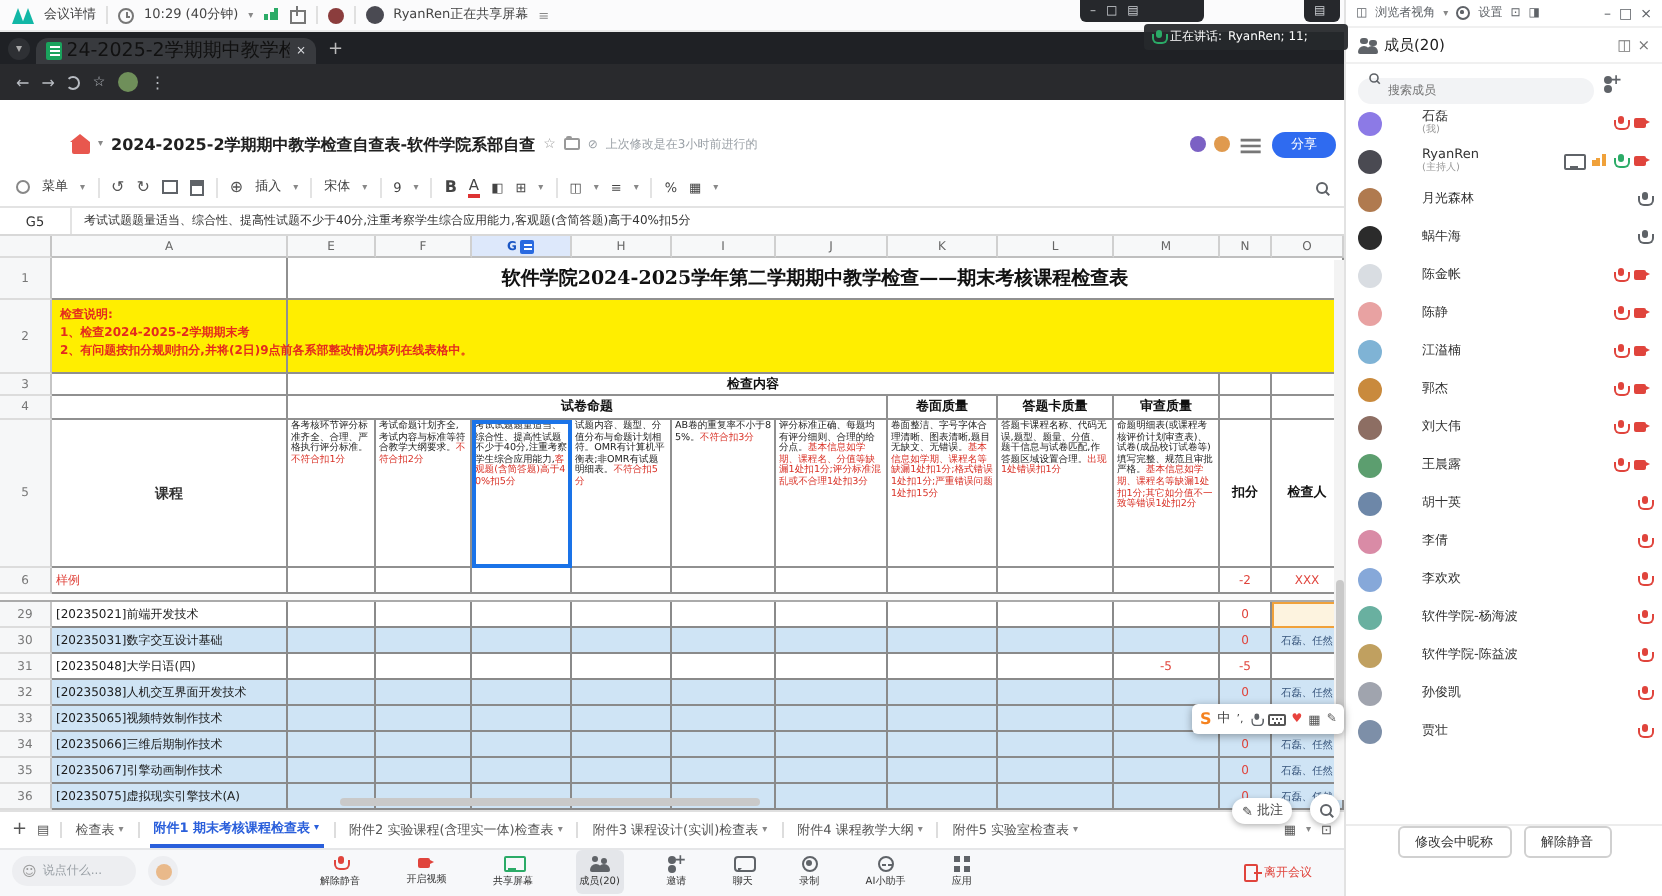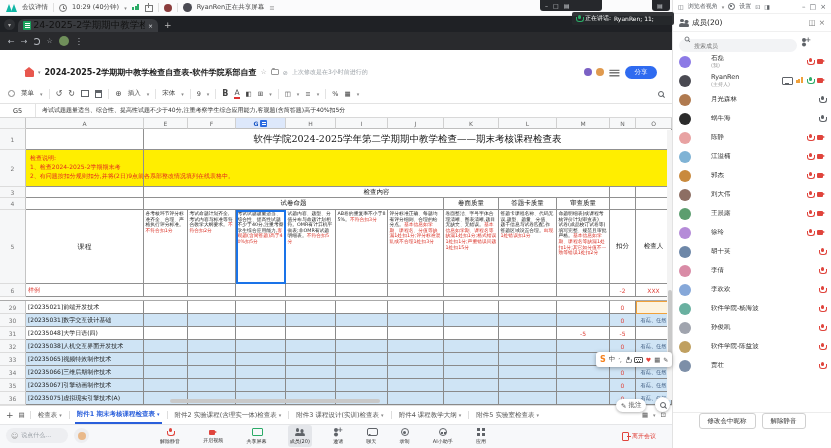--- a/index.html
+++ b/index.html
@@ -66,42 +66,42 @@
 #speaking{position:absolute;left:572px;top:12px;width:102px;height:13px;background:rgba(38,40,44,.94);border-radius:2px;display:flex;align-items:center;gap:3px;padding:0 4px;color:#fff;font-size:6px;z-index:40}
 
 #tabstrip{position:absolute;left:0;top:16px;width:672px;height:16px;background:#1f2125;display:flex;align-items:flex-end}
 .tabdrop{width:11px;height:11px;border-radius:50%;background:#2e3034;color:#aaa;font-size:6px;display:flex;align-items:center;justify-content:center;margin:0 3px 2px 4px}
 #tab{width:140px;height:13px;background:#383a3e;border-radius:6px 6px 0 0;display:flex;align-items:center;gap:3px;padding:0 5px;color:#dadce0;font-size:6px}
 #tab .ttl{white-space:nowrap;overflow:hidden;flex:1}
 #urlbar{position:absolute;left:0;top:32px;width:672px;height:18px;background:#292a2d;display:flex;align-items:center;gap:6px;padding:0 8px;color:#b8bcc2;font-size:8px}
 #urlpill{width:500px;height:13px;background:#3b3d41;border-radius:7px;display:flex;align-items:center;gap:4px;padding:0 7px;font-size:6.5px;color:#cfd2d6;overflow:hidden;white-space:nowrap}
 .mini-av{width:10px;height:10px;border-radius:50%;background:#6f8f5a}
 
-#dochead{position:absolute;left:5px;top:50px;width:672px;height:34px;background:#fff;display:flex;align-items:center;gap:4px;padding:12px 20px 2px}
+#dochead{position:absolute;left:16px;top:50px;width:672px;height:34px;background:#fff;display:flex;align-items:center;gap:4px;padding:12px 20px 2px}
 #doctitle{font-size:8px;font-weight:bold;color:#202020;white-space:nowrap}
 .gray-note{font-size:6px;color:#9aa0a6;white-space:nowrap}
 #share-btn{width:32px;height:13px;background:#2f6bf0;border-radius:7px;color:#fff;font-size:6.5px;display:flex;align-items:center;justify-content:center}
 #doctb{position:absolute;left:0;top:84px;width:672px;height:20px;border-bottom:1px solid #e3e3e3;display:flex;align-items:center;gap:6px;padding:0 8px;font-size:6.5px;color:#444;background:#fff}
 .vsep{width:1px;height:10px;background:#e3e3e3}
 .car{font-size:5px;color:#888}
 .dotc{width:7px;height:7px;border:1px solid #888;border-radius:50%}
 #formula{position:absolute;left:0;top:104px;width:672px;height:14px;border-bottom:1px solid #d8d8d8;display:flex;align-items:center;background:#fff}
 #cellref{width:36px;height:100%;border-right:1px solid #e3e3e3;display:flex;align-items:center;justify-content:center;font-size:6.5px;color:#333}
 #fval{flex:1;padding-left:6px;font-size:6px;color:#333;white-space:nowrap;overflow:hidden}
 
 #sheet{position:absolute;left:0;top:118px;width:672px;height:287px;background:#fff;overflow:hidden}
 .srow{display:flex;width:672px}
 .gut{width:26px;flex:none;background:#f6f7f8;border-right:1px solid #c5c5c5;border-bottom:1px solid #dcdcdc;color:#777;font-size:6px;display:flex;align-items:center;justify-content:center}
 .ch{background:#f7f8f9;border-right:1px solid #d0d0d0;border-bottom:1px solid #bfbfbf;color:#666;font-size:6px;display:flex;align-items:center;justify-content:center;gap:2px;flex:none}
 .gsel{background:#dde8fb;color:#1a56c4;font-weight:bold}
 .gbadge{width:7px;height:7px;background:#2a6ae0;border-radius:1px;position:relative}
 .gbadge::before{content:"";position:absolute;left:1.5px;top:2px;width:4px;height:1px;background:#fff;box-shadow:0 2px 0 #fff}
 .c{border-right:1px solid #909090;border-bottom:1px solid #909090;height:100%;overflow:hidden;flex:none}
 .cA{width:118px}.cE{width:44px}.cF{width:48px}.cG{width:50px}.cH{width:50px}.cI{width:52px}.cJ{width:56px}.cK{width:55px}.cL{width:58px}.cM{width:53px}.cN{width:26px}.cO{width:36px}
-.st{font-family:"DejaVu Serif",serif;font-weight:normal}
+.st{font-family:"DejaVu Serif",serif;font-weight:bold}
 .ttl{width:528px;display:flex;align-items:center;justify-content:center;font-size:9.5px;color:#111}
 .yel{background:#ffee00}
 #notice{position:absolute;left:30px;top:3px;width:420px;color:#e42a1e;font-size:6px;line-height:9px;pointer-events:none}
 .cen{display:flex;align-items:center;justify-content:center}
 .hd6{font-size:6.5px;color:#111}
 .crit{font-size:4.8px;line-height:5.6px;color:#222;padding:1px 1.5px;word-break:break-all}
 .crit .rt{color:#d93025}
 .selcell{outline:2px solid #1a73e8;outline-offset:-2px}
 .blu{background:#cfe4f5}
 .crow .c{border-color:#8a8a8a}
@@ -644,20 +644,30 @@
       <div class="mrow">
           <span class="av" style="background:#2b2b2b"></span>
           <span class="mtxt">
             <span class="mname">蜗牛海</span>
           </span>
           <span class="mics">
             <i class="ic i-mic gry"></i>
           </span>
         </div>
       <div class="mrow">
+          <span class="av" style="background:#d9dde2"></span>
+          <span class="mtxt">
+            <span class="mname">陈金帐</span>
+          </span>
+          <span class="mics">
+            <i class="ic i-mic red"></i>
+            <i class="ic i-cam red"></i>
+          </span>
+        </div>
+      <div class="mrow">
           <span class="av" style="background:#e8a2a2"></span>
           <span class="mtxt">
             <span class="mname">陈静</span>
           </span>
           <span class="mics">
             <i class="ic i-mic red"></i>
             <i class="ic i-cam red"></i>
           </span>
         </div>
       <div class="mrow">
@@ -694,30 +704,20 @@
           <span class="av" style="background:#5c9e6f"></span>
           <span class="mtxt">
             <span class="mname">王晨露</span>
           </span>
           <span class="mics">
             <i class="ic i-mic red"></i>
             <i class="ic i-cam red"></i>
           </span>
         </div>
       <div class="mrow">
-          <span class="av" style="background:#b58bd8"></span>
-          <span class="mtxt">
-            <span class="mname">徐玲</span>
-          </span>
-          <span class="mics">
-            <i class="ic i-mic red"></i>
-            <i class="ic i-cam red"></i>
-          </span>
-        </div>
-      <div class="mrow">
           <span class="av" style="background:#6d87a8"></span>
           <span class="mtxt">
             <span class="mname">胡十英</span>
           </span>
           <span class="mics">
             <i class="ic i-mic red"></i>
           </span>
         </div>
       <div class="mrow">
           <span class="av" style="background:#d98ba6"></span>
@@ -740,32 +740,32 @@
       <div class="mrow">
           <span class="av" style="background:#69b0a0"></span>
           <span class="mtxt">
             <span class="mname">软件学院-杨海波</span>
           </span>
           <span class="mics">
             <i class="ic i-mic red"></i>
           </span>
         </div>
       <div class="mrow">
+          <span class="av" style="background:#c0a060"></span>
+          <span class="mtxt">
+            <span class="mname">软件学院-陈益波</span>
+          </span>
+          <span class="mics">
+            <i class="ic i-mic red"></i>
+          </span>
+        </div>
+      <div class="mrow">
           <span class="av" style="background:#a0a4ae"></span>
           <span class="mtxt">
             <span class="mname">孙俊凯</span>
-          </span>
-          <span class="mics">
-            <i class="ic i-mic red"></i>
-          </span>
-        </div>
-      <div class="mrow">
-          <span class="av" style="background:#c0a060"></span>
-          <span class="mtxt">
-            <span class="mname">软件学院-陈益波</span>
           </span>
           <span class="mics">
             <i class="ic i-mic red"></i>
           </span>
         </div>
       <div class="mrow">
           <span class="av" style="background:#7d8fa8"></span>
           <span class="mtxt">
             <span class="mname">贾壮</span>
           </span>

